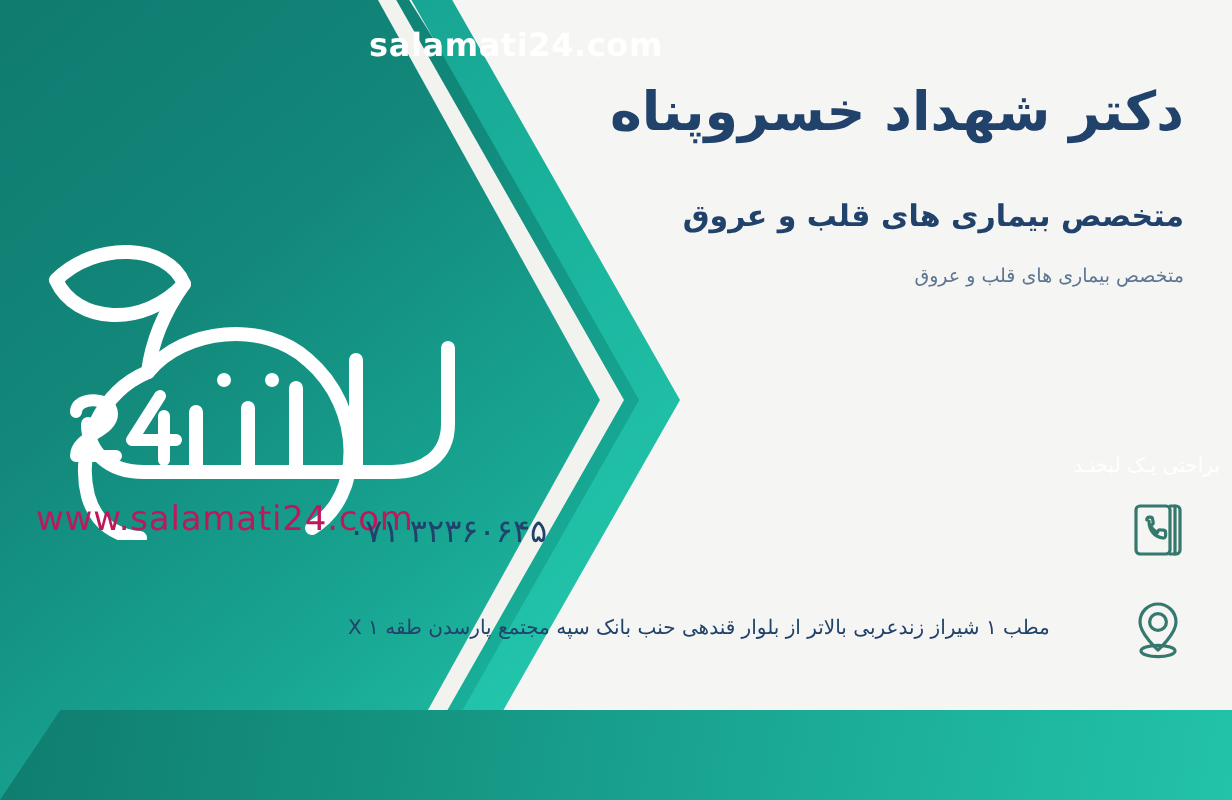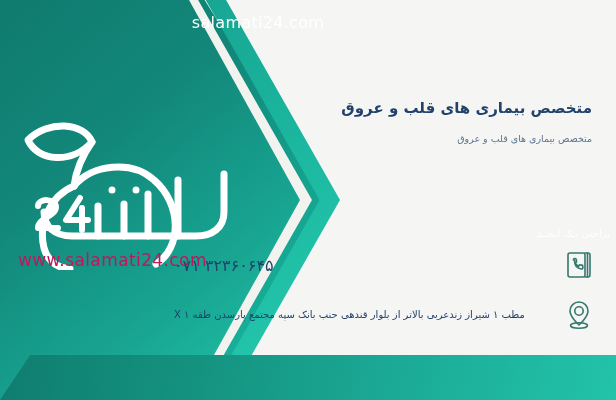--- a/index.html
+++ b/index.html
@@ -87,21 +87,21 @@
   
   .botbar{
     position:absolute;left:0;bottom:0;width:616px;height:45px;
     background:linear-gradient(100deg,#0f7d70 0%,#14917f 30%,#1aa793 60%,#22c3a9 100%);
     -webkit-clip-path:polygon(4.9% 0, 100% 0, 100% 100%, 0 100%);
     clip-path:polygon(4.9% 0, 100% 0, 100% 100%, 0 100%);
   }
   .bot-text{
     position:absolute;left:0;top:0;width:576px;height:45px;
     display:flex;align-items:center;justify-content:center;
-    color:#ffffff;font-size:16px;font-weight:normal;letter-spacing:.3px;
+    color:#ffffff;font-size:16px;font-weight:bold;letter-spacing:.3px;
     padding-right:60px;box-sizing:border-box;
   }
 </style>
 </head>
 <body>
 
 <div id="card">
 
   <div class="panel">
     <div class="chev-shadow"></div>
@@ -133,20 +133,21 @@
 
     <svg style="position:absolute;left:18px;top:82px" width="60" height="40" viewBox="0 0 60 40" fill="none" stroke="#ffffff" stroke-width="6" stroke-linecap="round" stroke-linejoin="round">
       <path d="M6 12 C6 4 24 4 24 13 C24 22 6 24 6 34 L26 34"></path>
       <path d="M48 4 L34 26 L56 26 M50 14 L50 36"></path>
     </svg>
   </div>
 
   <div class="logo-slogan">براحتی یـک لبخنـد</div>
   <div class="logo-url">www.salamati24.com</div>
 
+  <div class="rt title">دکتر شهداد خسروپناه</div>
   <div class="rt subtitle">متخصص بیماری های قلب و عروق</div>
   <div class="rt subtitle-sm">متخصص بیماری های قلب و عروق</div>
 
   <div class="contact">
 
     <div class="c-row">
       <span class="c-ico">
         <svg width="26" height="28" viewBox="0 0 26 28" fill="none" stroke="#35786e" stroke-width="1.6" stroke-linecap="round" stroke-linejoin="round">
           <rect x="2" y="2" width="17" height="24" rx="2"></rect>
           <path d="M19 2 h3 a2 2 0 0 1 2 2 v20 a2 2 0 0 1 -2 2 h-3"></path>

